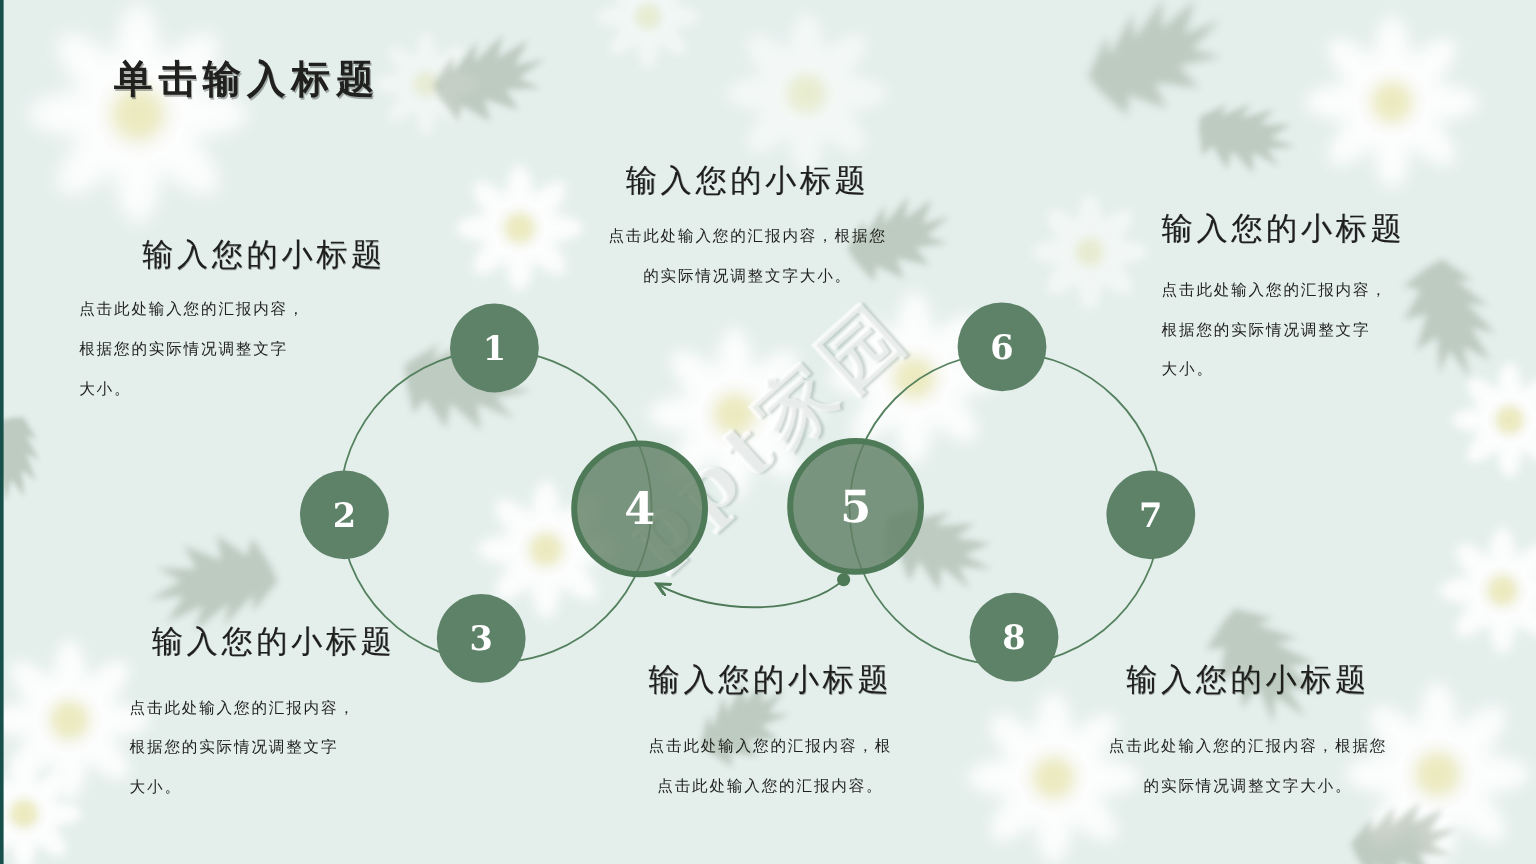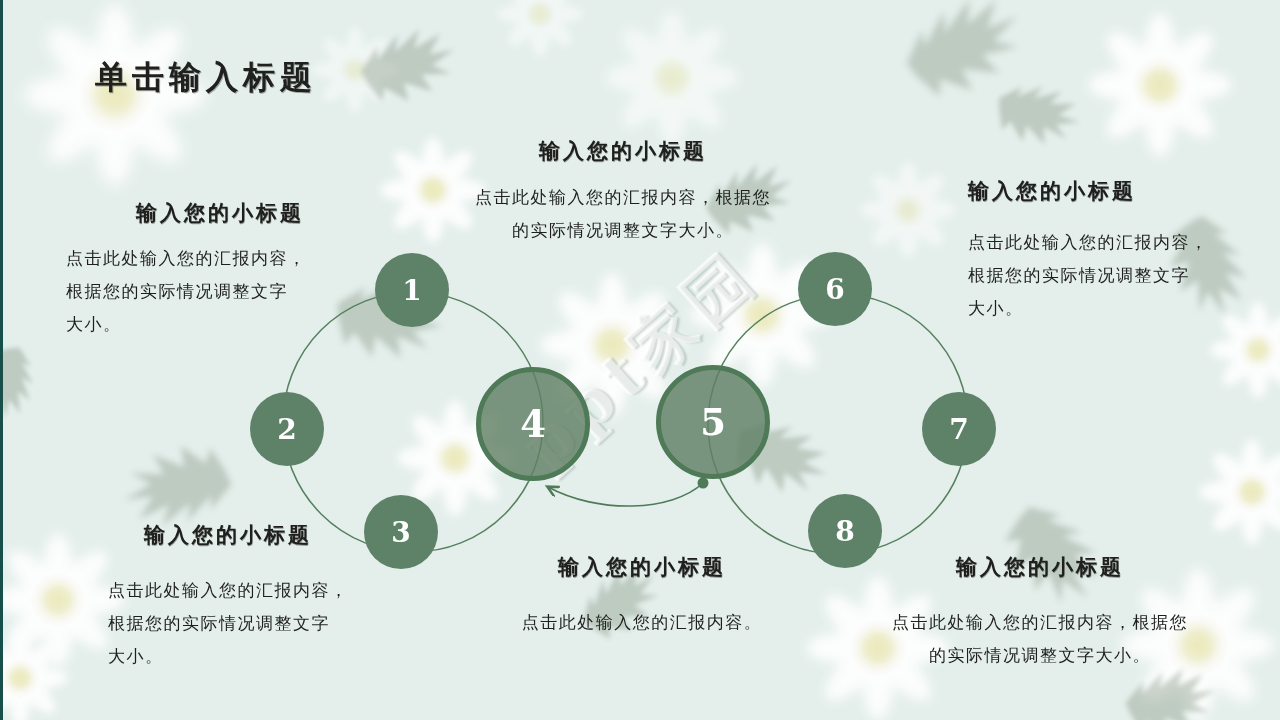--- a/index.html
+++ b/index.html
@@ -16,21 +16,21 @@
     font-size:64px;font-weight:bold;letter-spacing:8px;
     color:rgba(255,255,255,0.5);
     text-shadow:2px 2px 2px rgba(130,150,140,0.35), -1px -1px 1px rgba(255,255,255,0.6);
     white-space:nowrap;
   }
   .diagram-svg{position:absolute;left:0;top:0;z-index:2;pointer-events:none;}
   .edge-strip{position:absolute;left:0;top:0;width:3px;height:720px;background:#17504a;z-index:6;}
 
   
   .slide-title{
-    position:absolute;left:95px;top:56px;z-index:5;
+    position:absolute;left:95px;top:45px;z-index:5;
     font-size:32px;font-weight:bold;letter-spacing:5px;color:#20211f;
     text-shadow:1px 1px 0 rgba(32,33,31,0.35);
     white-space:nowrap;
   }
 
   
   .node{
     position:absolute;z-index:3;border-radius:50%;
     display:flex;align-items:center;justify-content:center;
     background:#5d8268;color:#ffffff;
@@ -47,26 +47,26 @@
   .n3{left:364px;top:495px;}
   .n4{left:476px;top:367px;}
   .n5{left:656px;top:365px;}
   .n6{left:798px;top:252px;}
   .n7{left:922px;top:392px;}
   .n8{left:808px;top:494px;}
 
   
   .section{position:absolute;z-index:4;color:#1f201e;}
   .section .heading{
-    font-size:21px;font-weight:bold;letter-spacing:3px;line-height:30px;
+    font-size:26px;font-weight:normal;letter-spacing:3px;line-height:30px;
     text-shadow:0.5px 0.5px 0 rgba(31,32,30,0.4);
     white-space:nowrap;
   }
   .section .body-line{
-    font-size:17px;letter-spacing:1.5px;line-height:33px;white-space:nowrap;
+    font-size:13px;letter-spacing:1.5px;line-height:33px;white-space:nowrap;
   }
   .sec-center{text-align:center;}
   .sec-left{text-align:left;}
 
   .s0{left:428px;top:136px;width:390px;}
   .s0 .heading{margin-bottom:15px;}
   .s1{left:66px;top:198px;width:252px;}
   .s1 .heading{margin-bottom:14px;transform:translateX(28px);text-align:center;}
   .s2{left:968px;top:176px;width:260px;}
   .s2 .heading{margin-bottom:20px;}
@@ -200,20 +200,21 @@
 
 <div class="section s3 sec-left">
   <div class="heading">输入您的小标题</div>
   <div class="body-line">点击此处输入您的汇报内容，</div>
   <div class="body-line">根据您的实际情况调整文字</div>
   <div class="body-line">大小。</div>
 </div>
 
 <div class="section s4 sec-center">
   <div class="heading">输入您的小标题</div>
+  <div class="body-line">点击此处输入您的汇报内容，根</div>
   <div class="body-line">点击此处输入您的汇报内容。</div>
 </div>
 
 <div class="section s5 sec-center">
   <div class="heading">输入您的小标题</div>
   <div class="body-line">点击此处输入您的汇报内容，根据您</div>
   <div class="body-line">的实际情况调整文字大小。</div>
 </div>
 
 <div class="edge-strip"></div>

